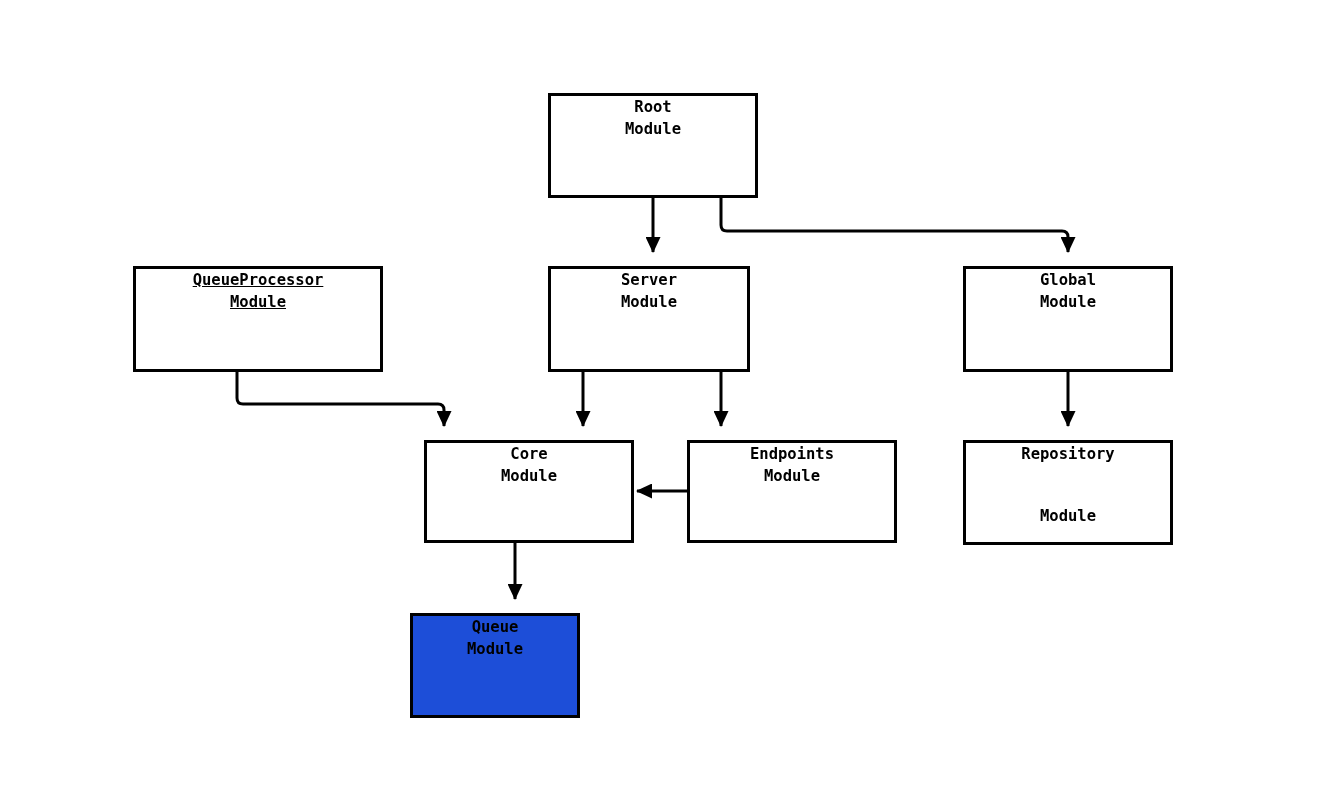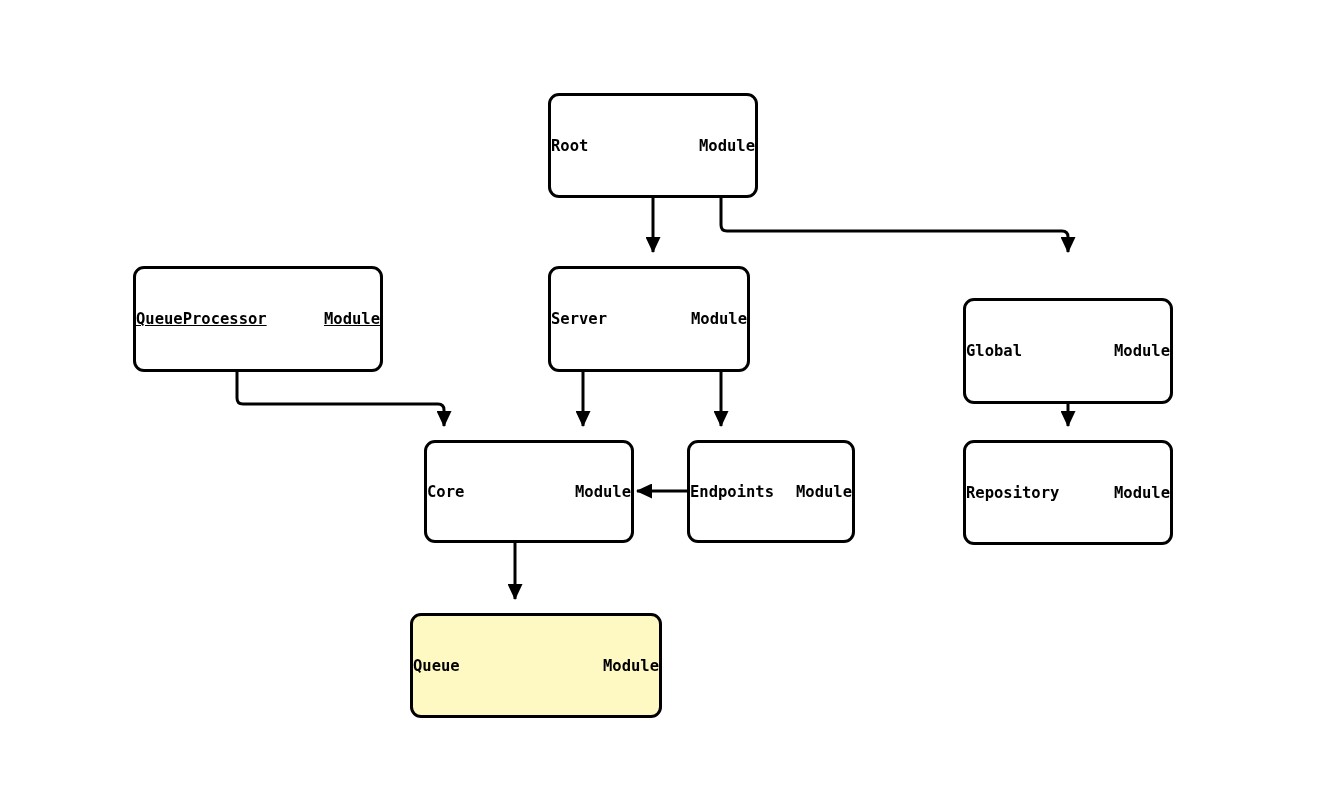--- a/index.html
+++ b/index.html
@@ -24,24 +24,25 @@
     top: 0;
     width: 1337px;
     height: 809px;
     pointer-events: none;
   }
   .node {
     position: absolute;
     box-sizing: border-box;
     background: #ffffff;
     border: 3px solid #000000;
-    border-radius: 11px;
+    border-radius: 0;
     display: flex;
+    flex-direction: column;
     align-items: center;
-    justify-content: space-between;
+    justify-content: flex-start;
     z-index: 2;
   }
   .node-label-line {
     font-family: "DejaVu Sans Mono", "Liberation Mono", monospace;
     font-size: 15.5px;
     font-weight: bold;
     line-height: 22px;
     color: #000000;
     text-align: center;
     white-space: pre;
@@ -88,38 +89,38 @@
   <div class="node" style="left: 133px; top: 266px; width: 250px; height: 106px; background: rgb(255, 255, 255); border-color: rgb(0, 0, 0); text-decoration: underline;">
     <div class="node-label-line">QueueProcessor</div>
     <div class="node-label-line">Module</div>
   </div>
 
   <div class="node" style="left: 548px; top: 266px; width: 202px; height: 106px; background: rgb(255, 255, 255); border-color: rgb(0, 0, 0);">
     <div class="node-label-line">Server</div>
     <div class="node-label-line">Module</div>
   </div>
 
-  <div class="node" style="left: 963px; top: 266px; width: 210px; height: 106px; background: rgb(255, 255, 255); border-color: rgb(0, 0, 0); margin-top: 32px;">
+  <div class="node" style="left: 963px; top: 266px; width: 210px; height: 106px; background: rgb(255, 255, 255); border-color: rgb(0, 0, 0);">
     <div class="node-label-line">Global</div>
     <div class="node-label-line">Module</div>
   </div>
 
   <div class="node" style="left: 424px; top: 440px; width: 210px; height: 103px; background: rgb(255, 255, 255); border-color: rgb(0, 0, 0);">
     <div class="node-label-line">Core</div>
     <div class="node-label-line">Module</div>
   </div>
 
-  <div class="node" style="left: 687px; top: 440px; width: 168px; height: 103px; background: rgb(255, 255, 255); border-color: rgb(0, 0, 0);">
+  <div class="node" style="left: 687px; top: 440px; width: 210px; height: 103px; background: rgb(255, 255, 255); border-color: rgb(0, 0, 0);">
     <div class="node-label-line">Endpoints</div>
     <div class="node-label-line">Module</div>
   </div>
 
   <div class="node" style="left: 963px; top: 440px; width: 210px; height: 105px; background: rgb(255, 255, 255); border-color: rgb(0, 0, 0); gap: 40px;">
     <div class="node-label-line">Repository</div>
     <div class="node-label-line">Module</div>
   </div>
 
-  <div class="node" style="left: 410px; top: 613px; width: 252px; height: 105px; background: #fef9c3; border-color: rgb(0, 0, 0);">
+  <div class="node" style="left: 410px; top: 613px; width: 170px; height: 105px; background: #1d4ed8; border-color: rgb(0, 0, 0);">
     <div class="node-label-line">Queue</div>
     <div class="node-label-line">Module</div>
   </div>
 
 </div>
 
 </body></html>

